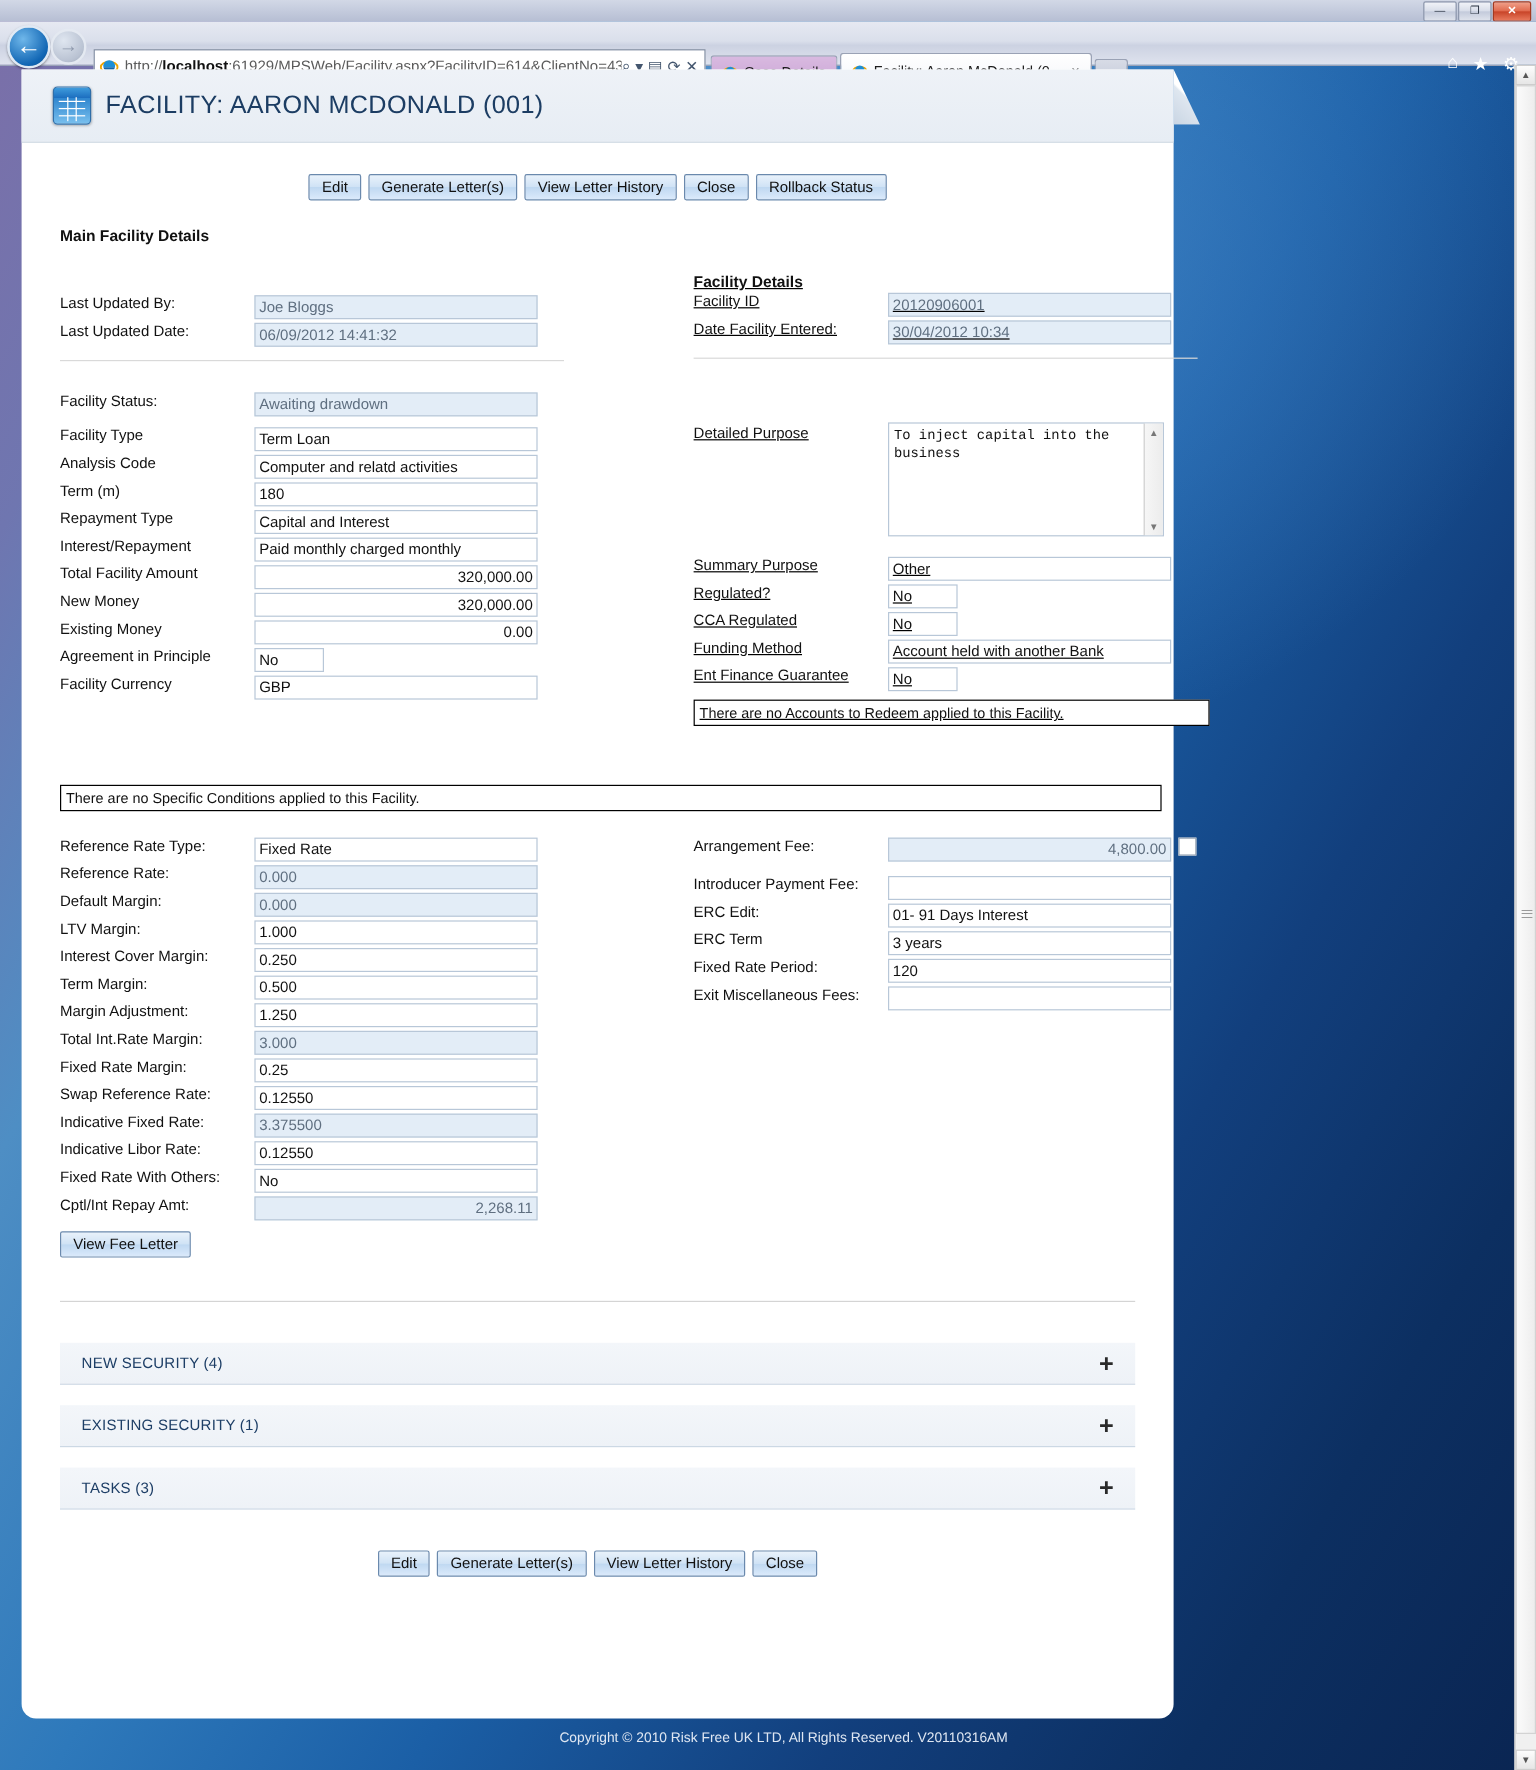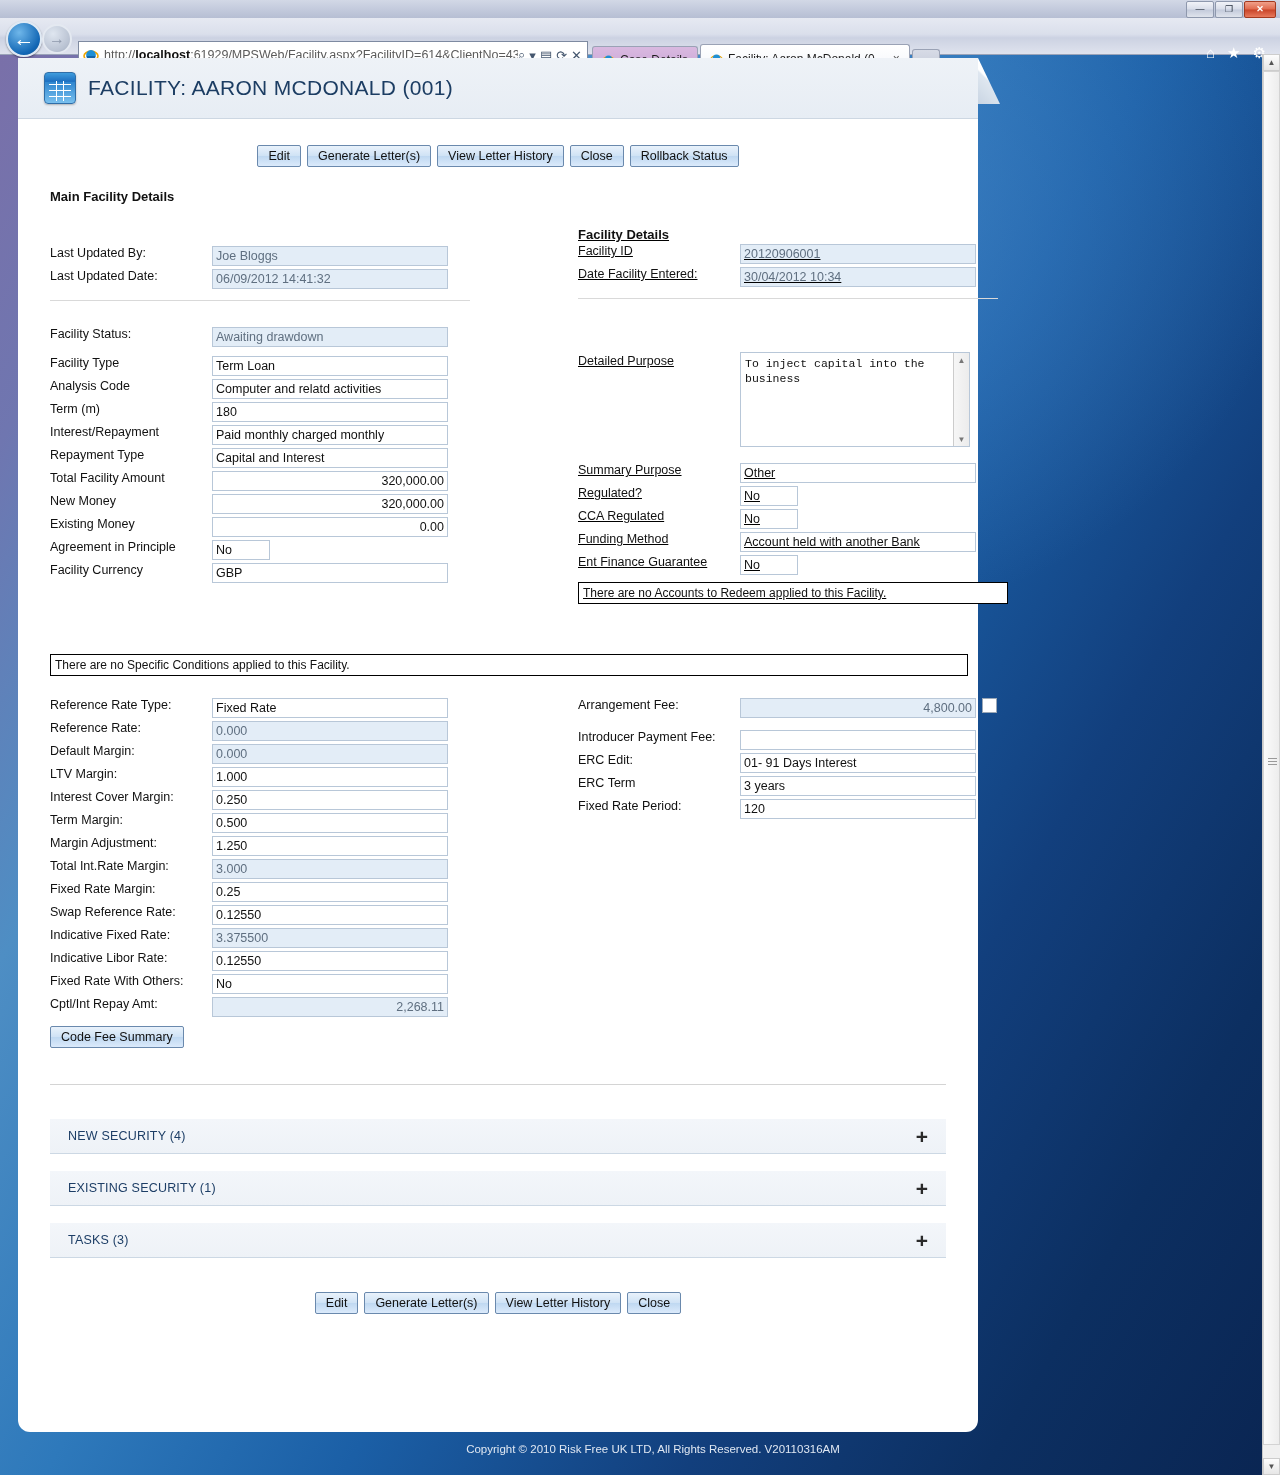--- a/index.html
+++ b/index.html
@@ -325,26 +325,26 @@
             </div>
             <div class="row">
               <span class="lbl">Analysis Code</span>
               <span class="fld w235">Computer and relatd activities</span>
             </div>
             <div class="row">
               <span class="lbl">Term (m)</span>
               <span class="fld w235">180</span>
             </div>
             <div class="row">
+              <span class="lbl">Repayment Type</span>
+              <span class="fld w235">Capital and Interest</span>
+            </div>
+            <div class="row">
               <span class="lbl">Interest/Repayment</span>
               <span class="fld w235">Paid monthly charged monthly</span>
-            </div>
-            <div class="row">
-              <span class="lbl">Repayment Type</span>
-              <span class="fld w235">Capital and Interest</span>
             </div>
             <div class="row">
               <span class="lbl">Total Facility Amount</span>
               <span class="fld num w235">320,000.00</span>
             </div>
             <div class="row">
               <span class="lbl">New Money</span>
               <span class="fld num w235">320,000.00</span>
             </div>
             <div class="row">
@@ -471,21 +471,21 @@
             </div>
             <div class="row">
               <span class="lbl">Fixed Rate With Others:</span>
               <span class="fld w235">No</span>
             </div>
             <div class="row">
               <span class="lbl">Cptl/Int Repay Amt:</span>
               <span class="fld ro num w235">2,268.11</span>
             </div>
 
-            <button class="btn viewfee" style="margin-left:0;margin-top:6px;">Code Fee Summary</button>
+            <button class="btn viewfee" style="margin-left:0;margin-top:6px;">View Fee Letter</button>
           </div>
 
           <div class="ratesR">
             <div class="row">
               <span class="lbl">Arrangement Fee:</span>
               <span class="fld ro num w235">4,800.00</span>
               <span class="chk"></span>
             </div>
             <div style="height:9px;"></div>
             <div class="row">
@@ -496,20 +496,24 @@
               <span class="lbl">ERC Edit:</span>
               <span class="fld w235">01- 91 Days Interest</span>
             </div>
             <div class="row">
               <span class="lbl">ERC Term</span>
               <span class="fld w235">3 years</span>
             </div>
             <div class="row">
               <span class="lbl">Fixed Rate Period:</span>
               <span class="fld w235">120</span>
+            </div>
+            <div class="row">
+              <span class="lbl">Exit Miscellaneous Fees:</span>
+              <span class="fld w235"></span>
             </div>
           </div>
         </div>
 
         <div class="divider"></div>
 
         <div class="accordions">
           <div class="acc">
             <span class="t">NEW SECURITY (4)</span>
             <span class="p">+</span>

